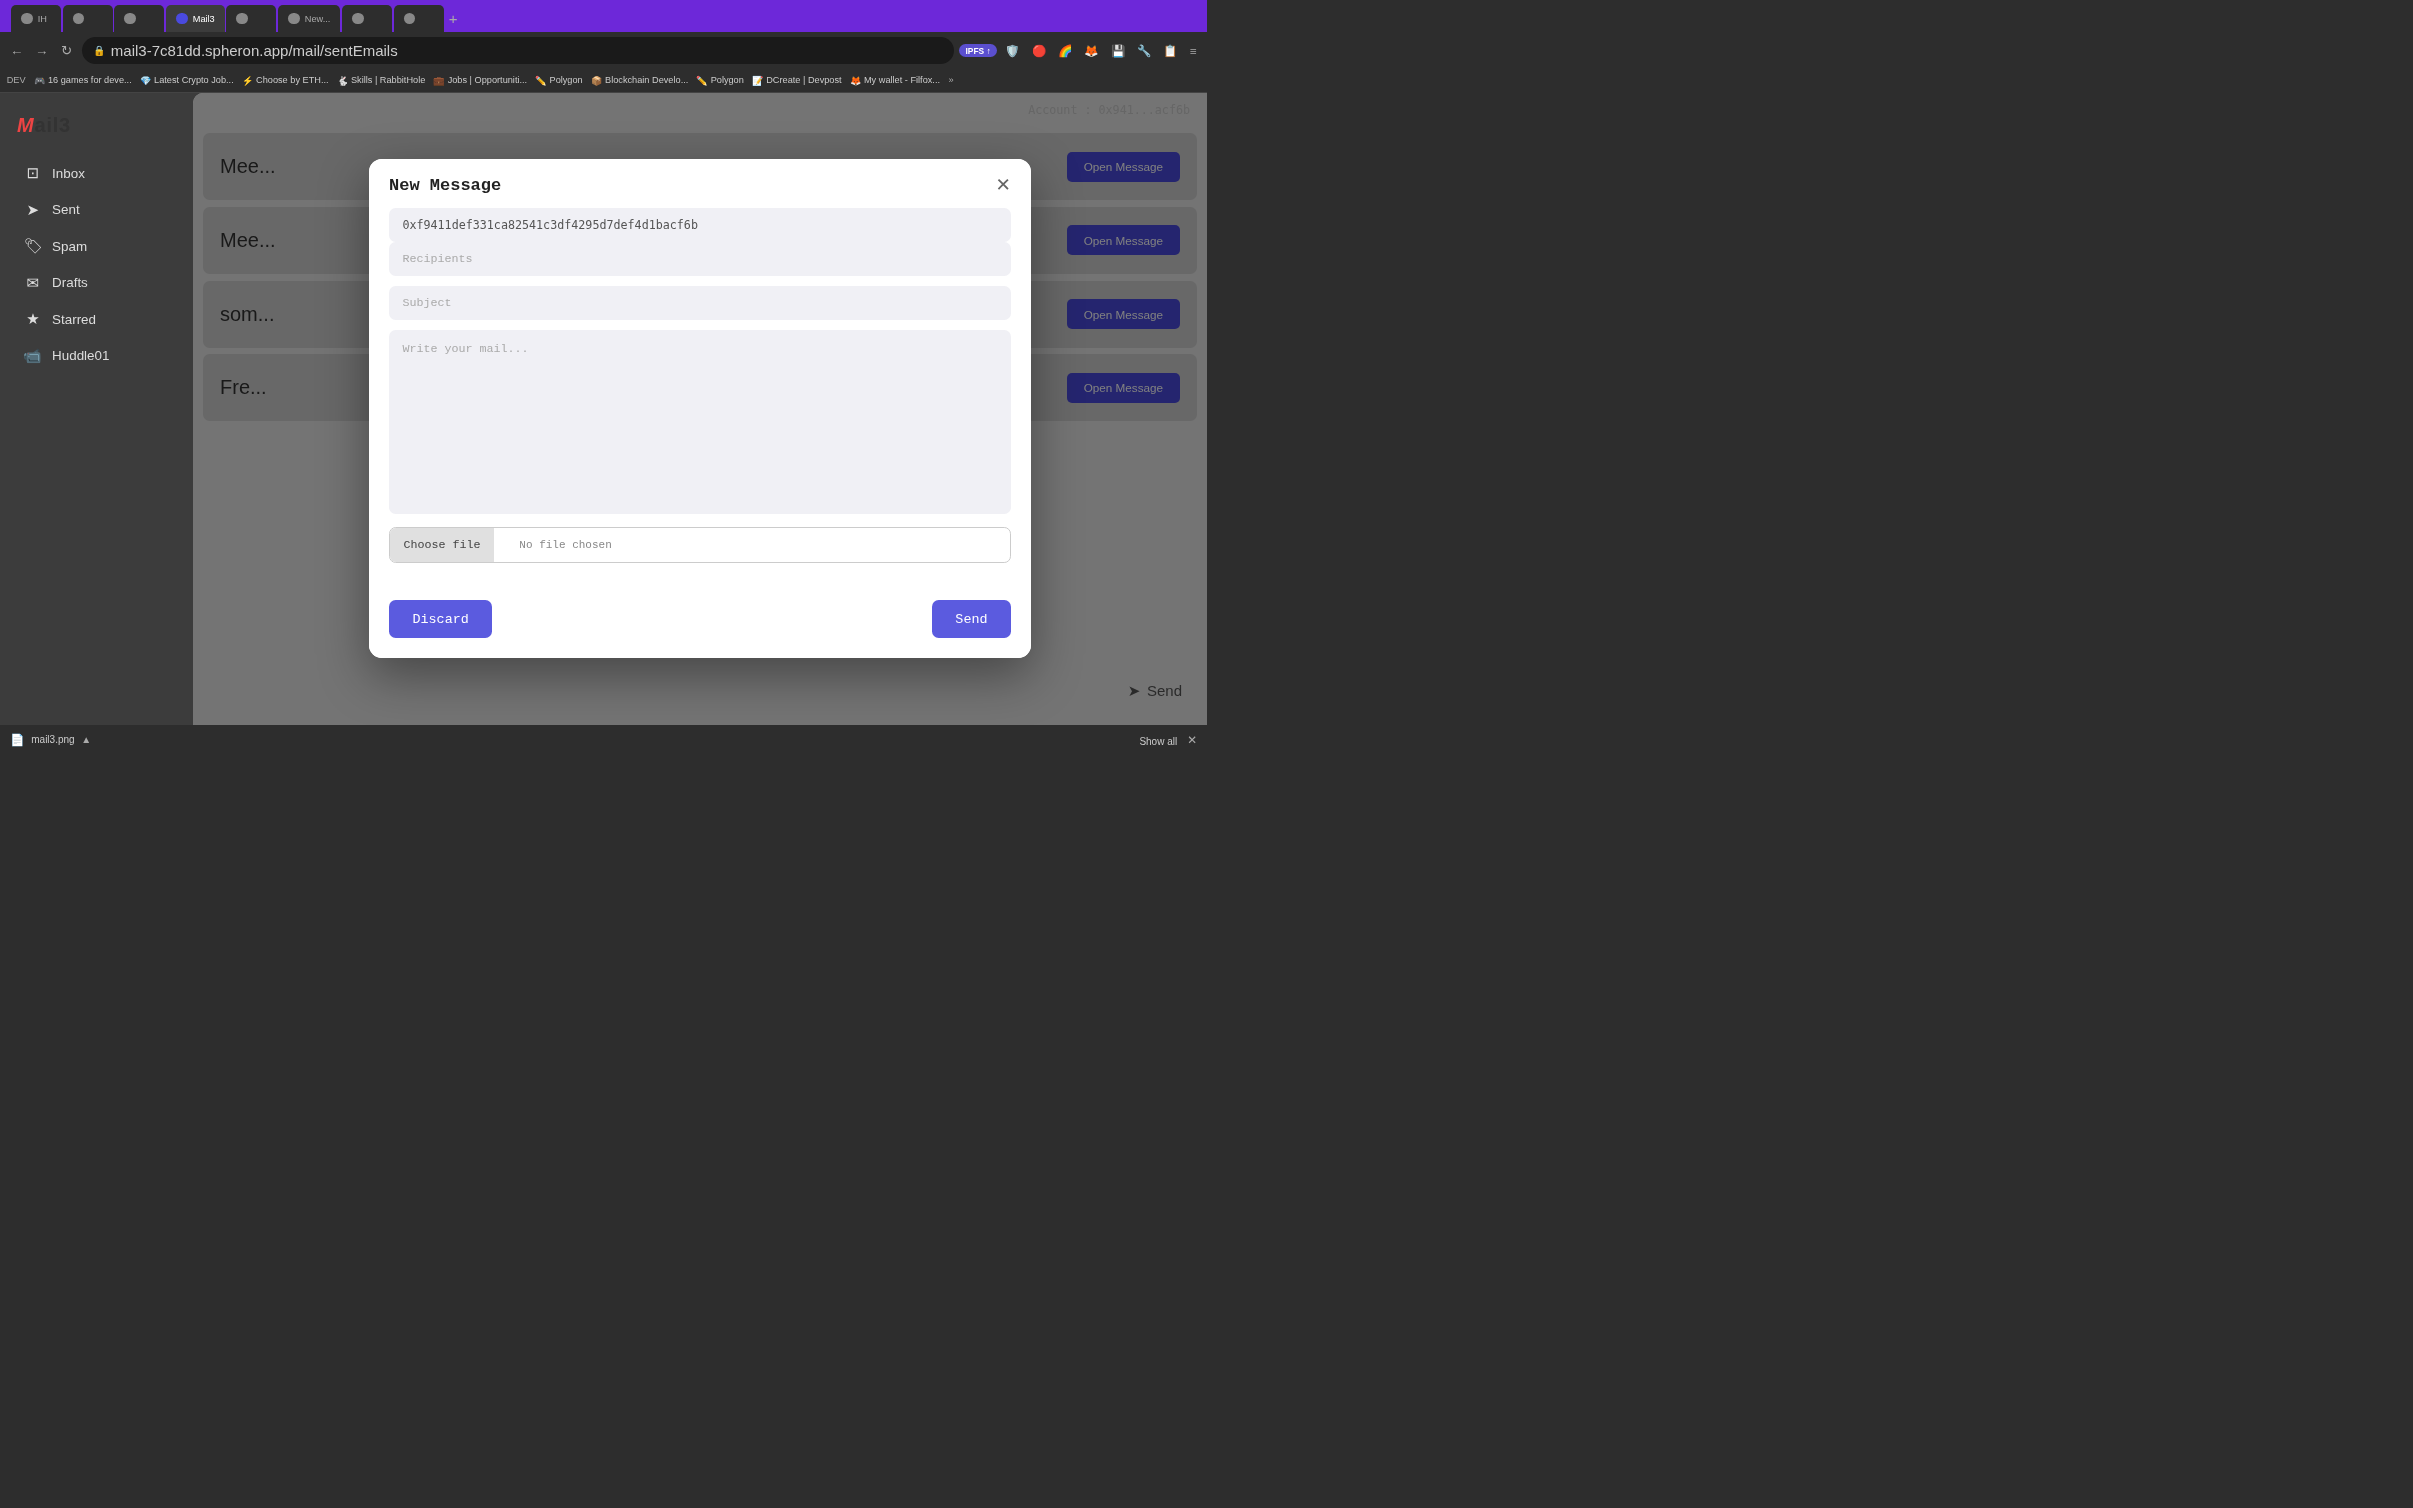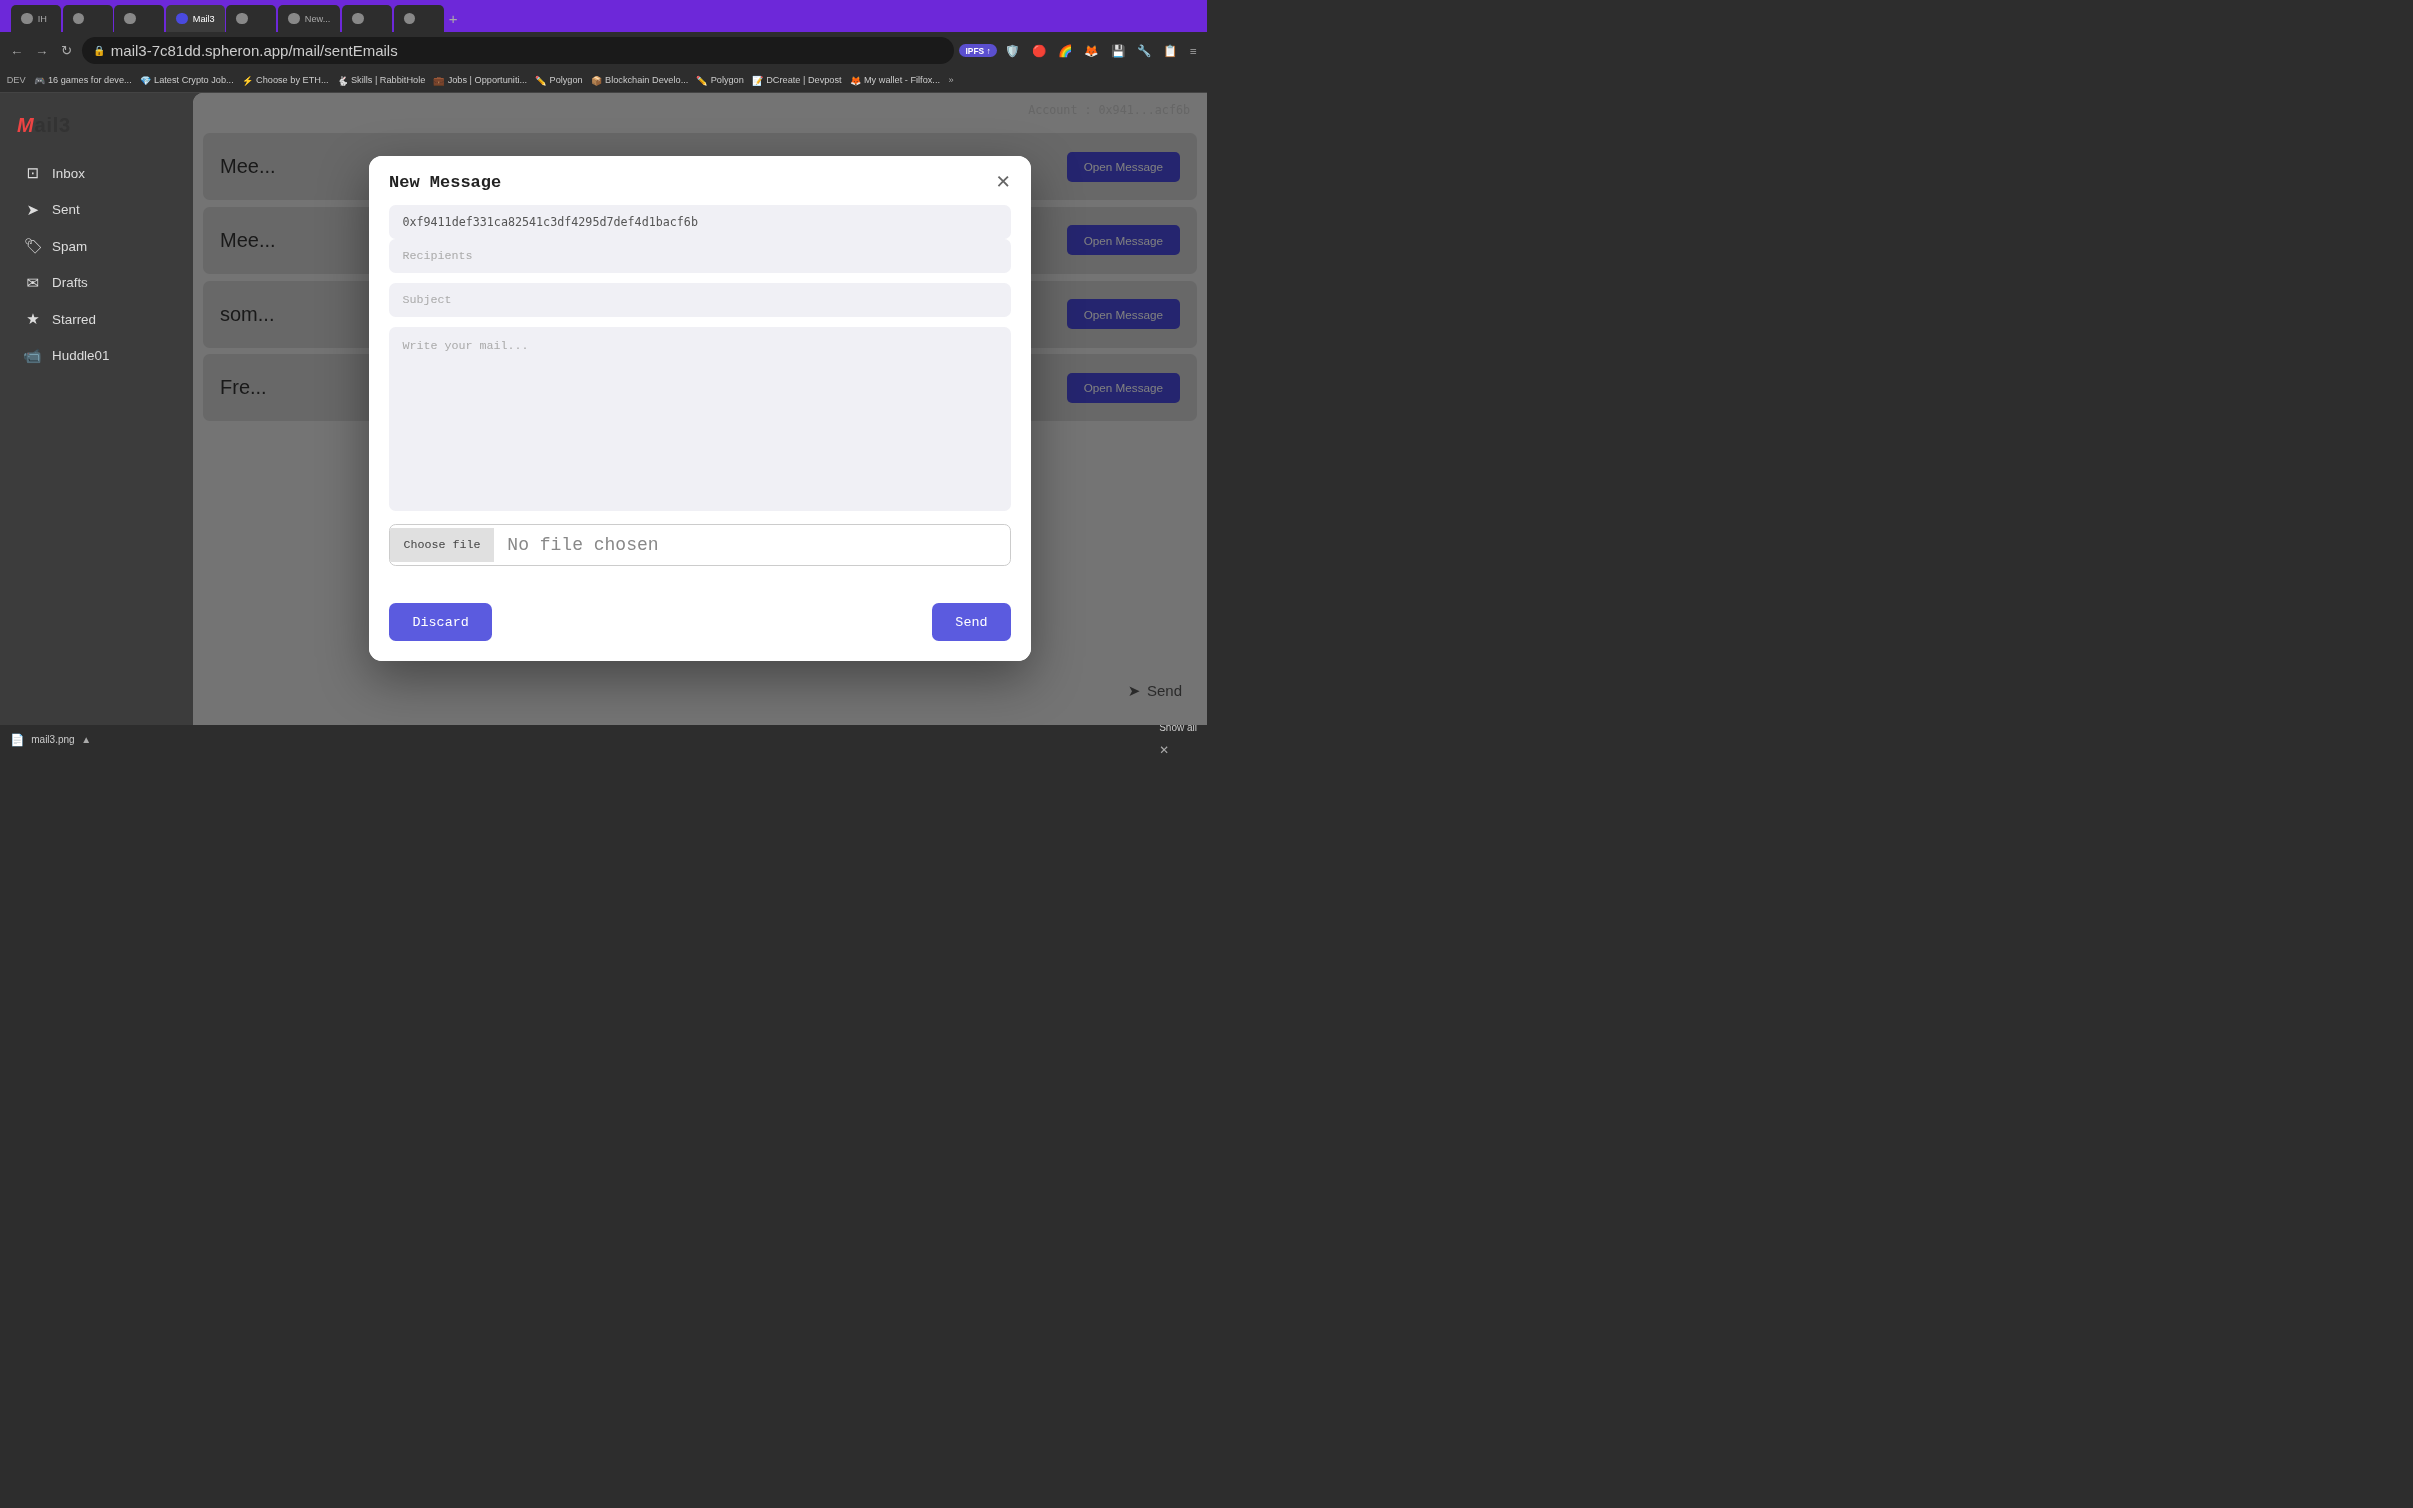--- a/index.html
+++ b/index.html
@@ -318,23 +318,24 @@
       border: none;
       padding: 10px 13.4px;
       font-size: 11.7px;
       color: #444;
       cursor: pointer;
       font-family: 'Courier New', monospace;
       white-space: nowrap;
     }
     .file-chosen-text {
       padding: 10px 13.4px;
-      font-size: 18px;
+      font-size: 11px;
       color: #888;
       font-family: 'Courier New', monospace;
+      margin-left: 12px;
     }
     .modal-footer {
       display: flex;
       justify-content: space-between;
       gap: 10px;
       padding: 0 20px 20px;
       background: white;
     }
     .discard-btn {
       background: #5b5bdf;
@@ -598,18 +599,18 @@
     </div>
   </div>
 </div>
 
 <div class="bottom-bar">
   <div class="download-item">
     <span class="download-icon">📄</span>
     <span>mail3.png</span>
     <span style="color:#aaa;cursor:pointer;">▲</span>
   </div>
-  <div style="display:flex;align-items:flex-start;gap:10px;flex-direction:column;">
+  <div style="display:flex;align-items:flex-end;gap:10px;">
     <span class="show-all-btn">Show all</span>
     <span class="close-download-btn">✕</span>
   </div>
 </div>
 
 
 </body></html>

